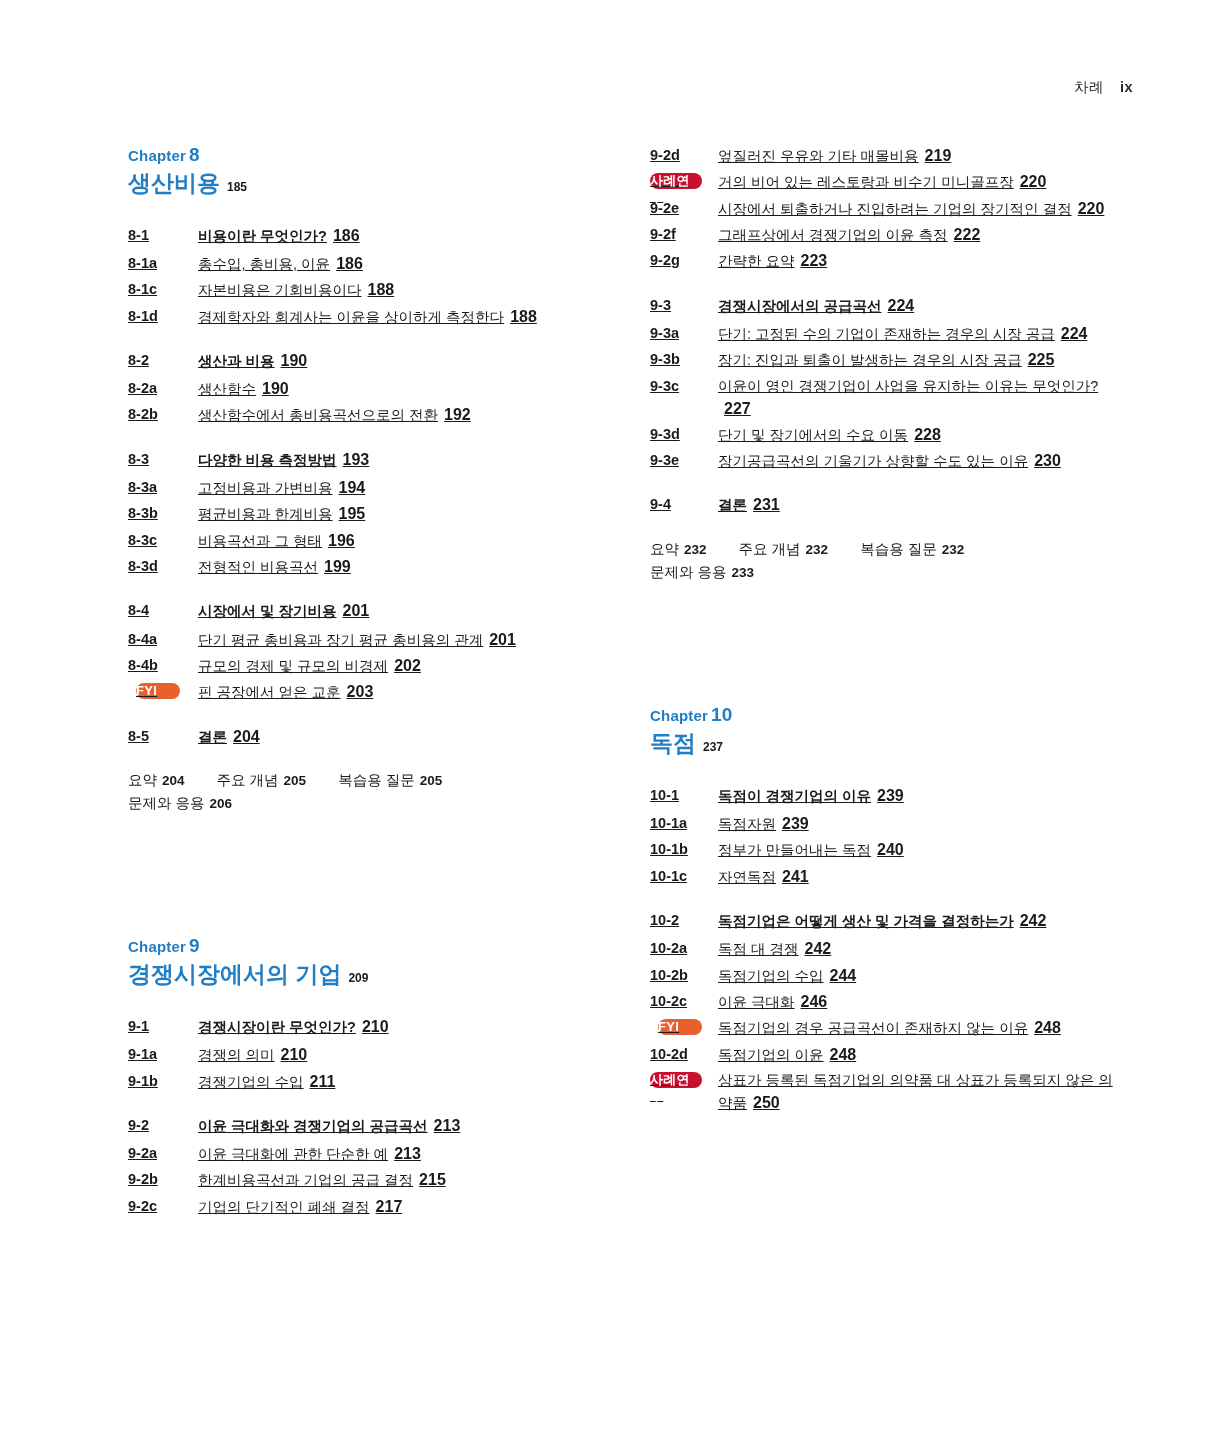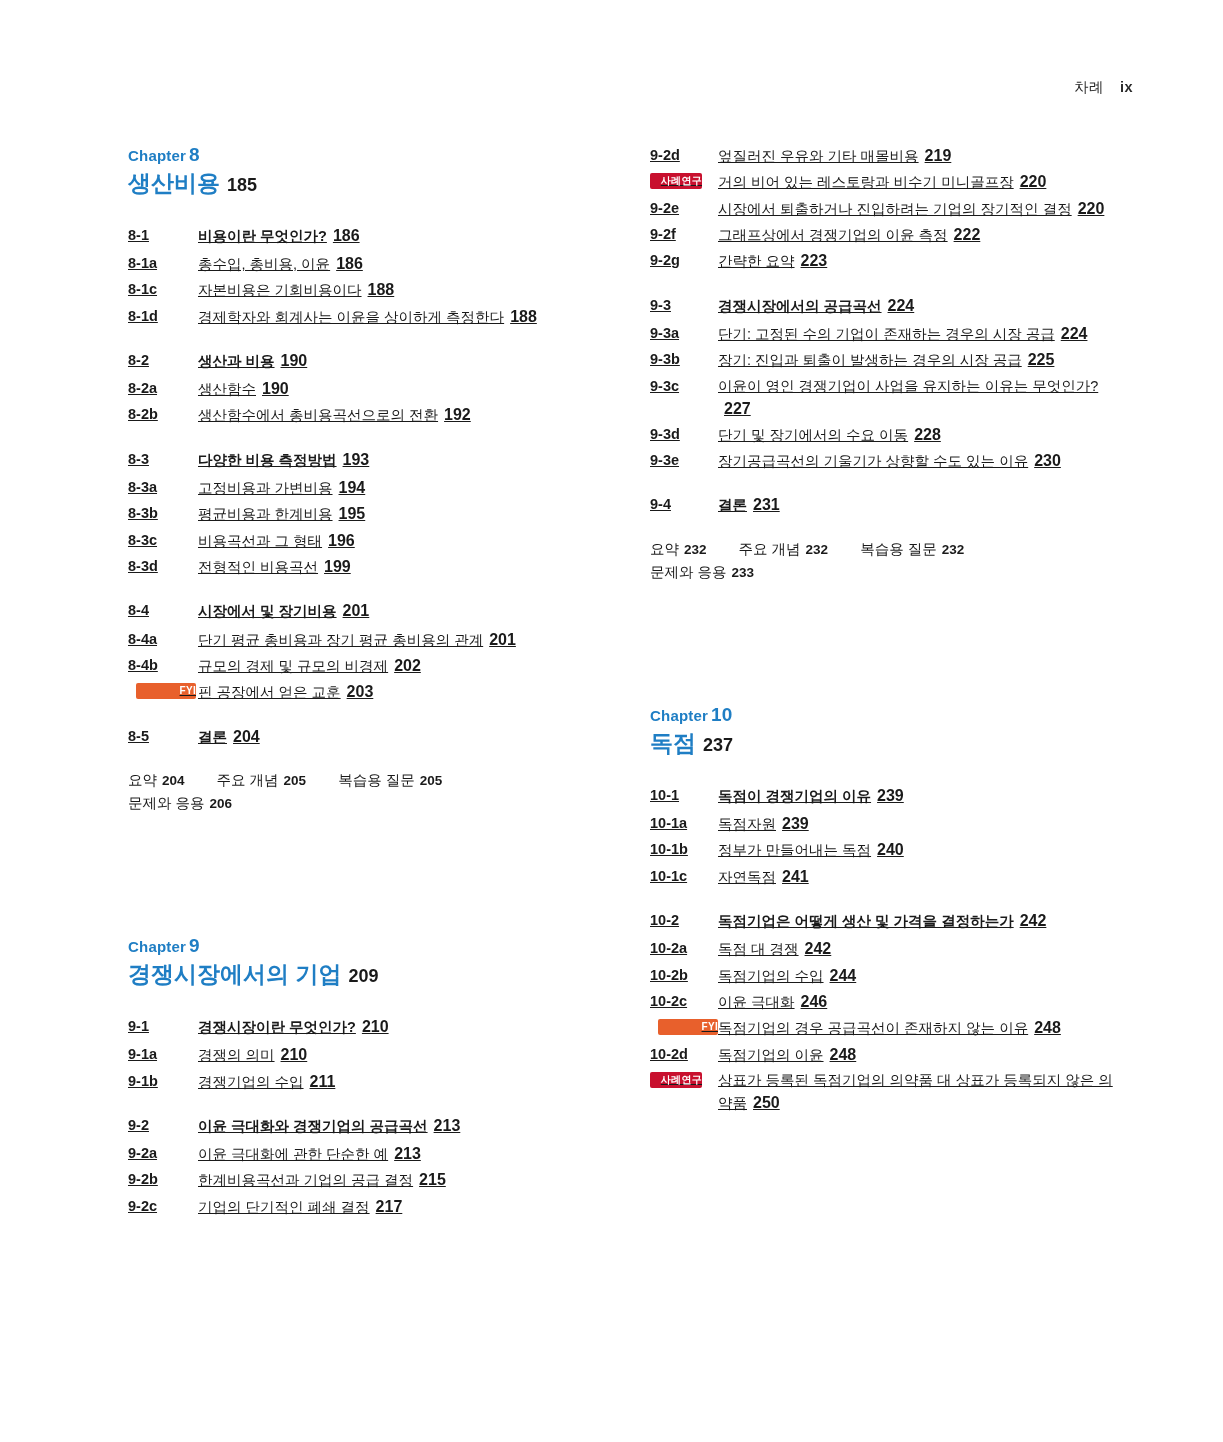--- a/index.html
+++ b/index.html
@@ -62,21 +62,21 @@
     margin-left: 3px;
   }
   .chapter-title {
     color: #1f7ec4;
     font-size: 23px;
     font-weight: bold;
     line-height: 1.2;
   }
   .chapter-title .pg {
     color: #1a1a1a;
-    font-size: 18px;
+    font-size: 12px;
     font-weight: bold;
     margin-left: 7px;
   }
 
   
   .group {
     margin-bottom: 20px;
   }
   .entry {
     display: flex;
@@ -123,32 +123,32 @@
     display: flex;
     align-items: center;
     padding-top: 3px;
   }
   .col-right .badge-wrap {
     width: 68px;
     flex: 0 0 68px;
   }
   .badge {
     display: inline-block;
-    border-radius: 2px;
+    border-radius: 8px;
     color: #ffffff;
-    font-size: 10px;
+    font-size: 13px;
     font-weight: bold;
     letter-spacing: 0.3px;
-    text-align: right;
+    text-align: left;
     line-height: 16px;
     height: 16px;
   }
   .badge.fyi {
     background: #e8602c;
-    width: 60px;
+    width: 44px;
     margin-left: 8px;
   }
   .badge.case {
     background: #c8102e;
     width: 52px;
   }
 
   
   .backmatter {
     font-size: 14.5px;

